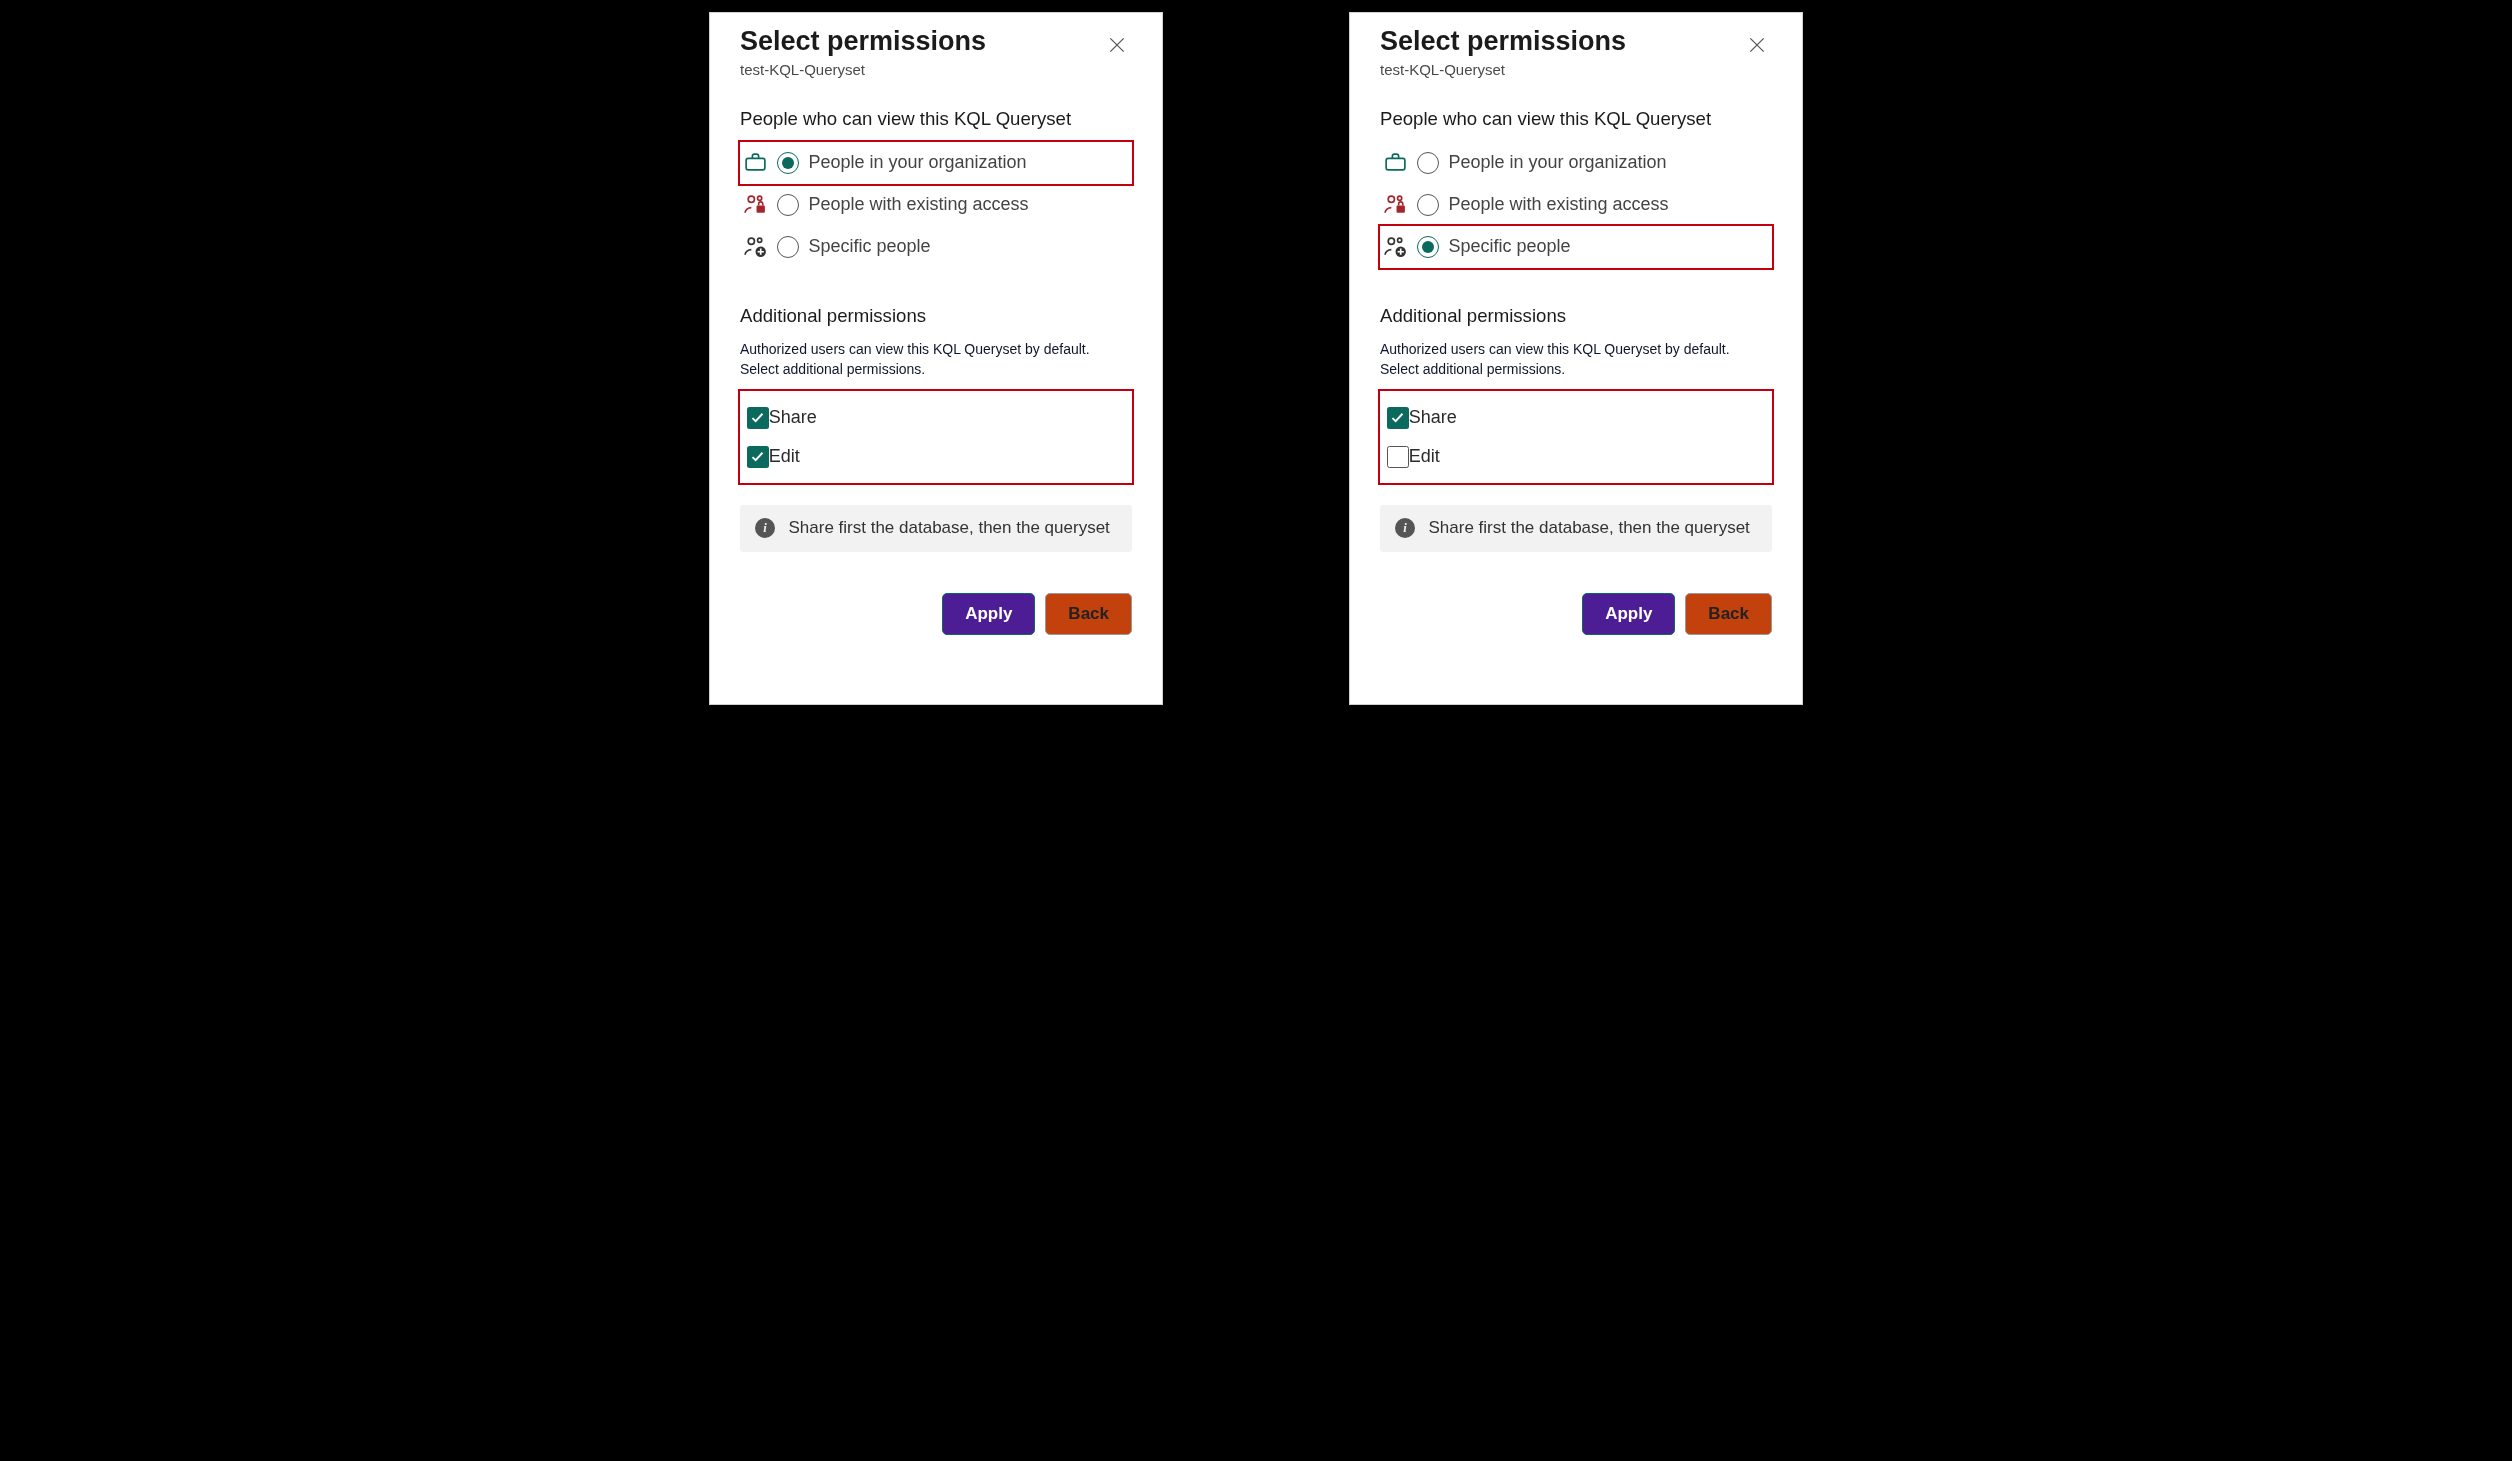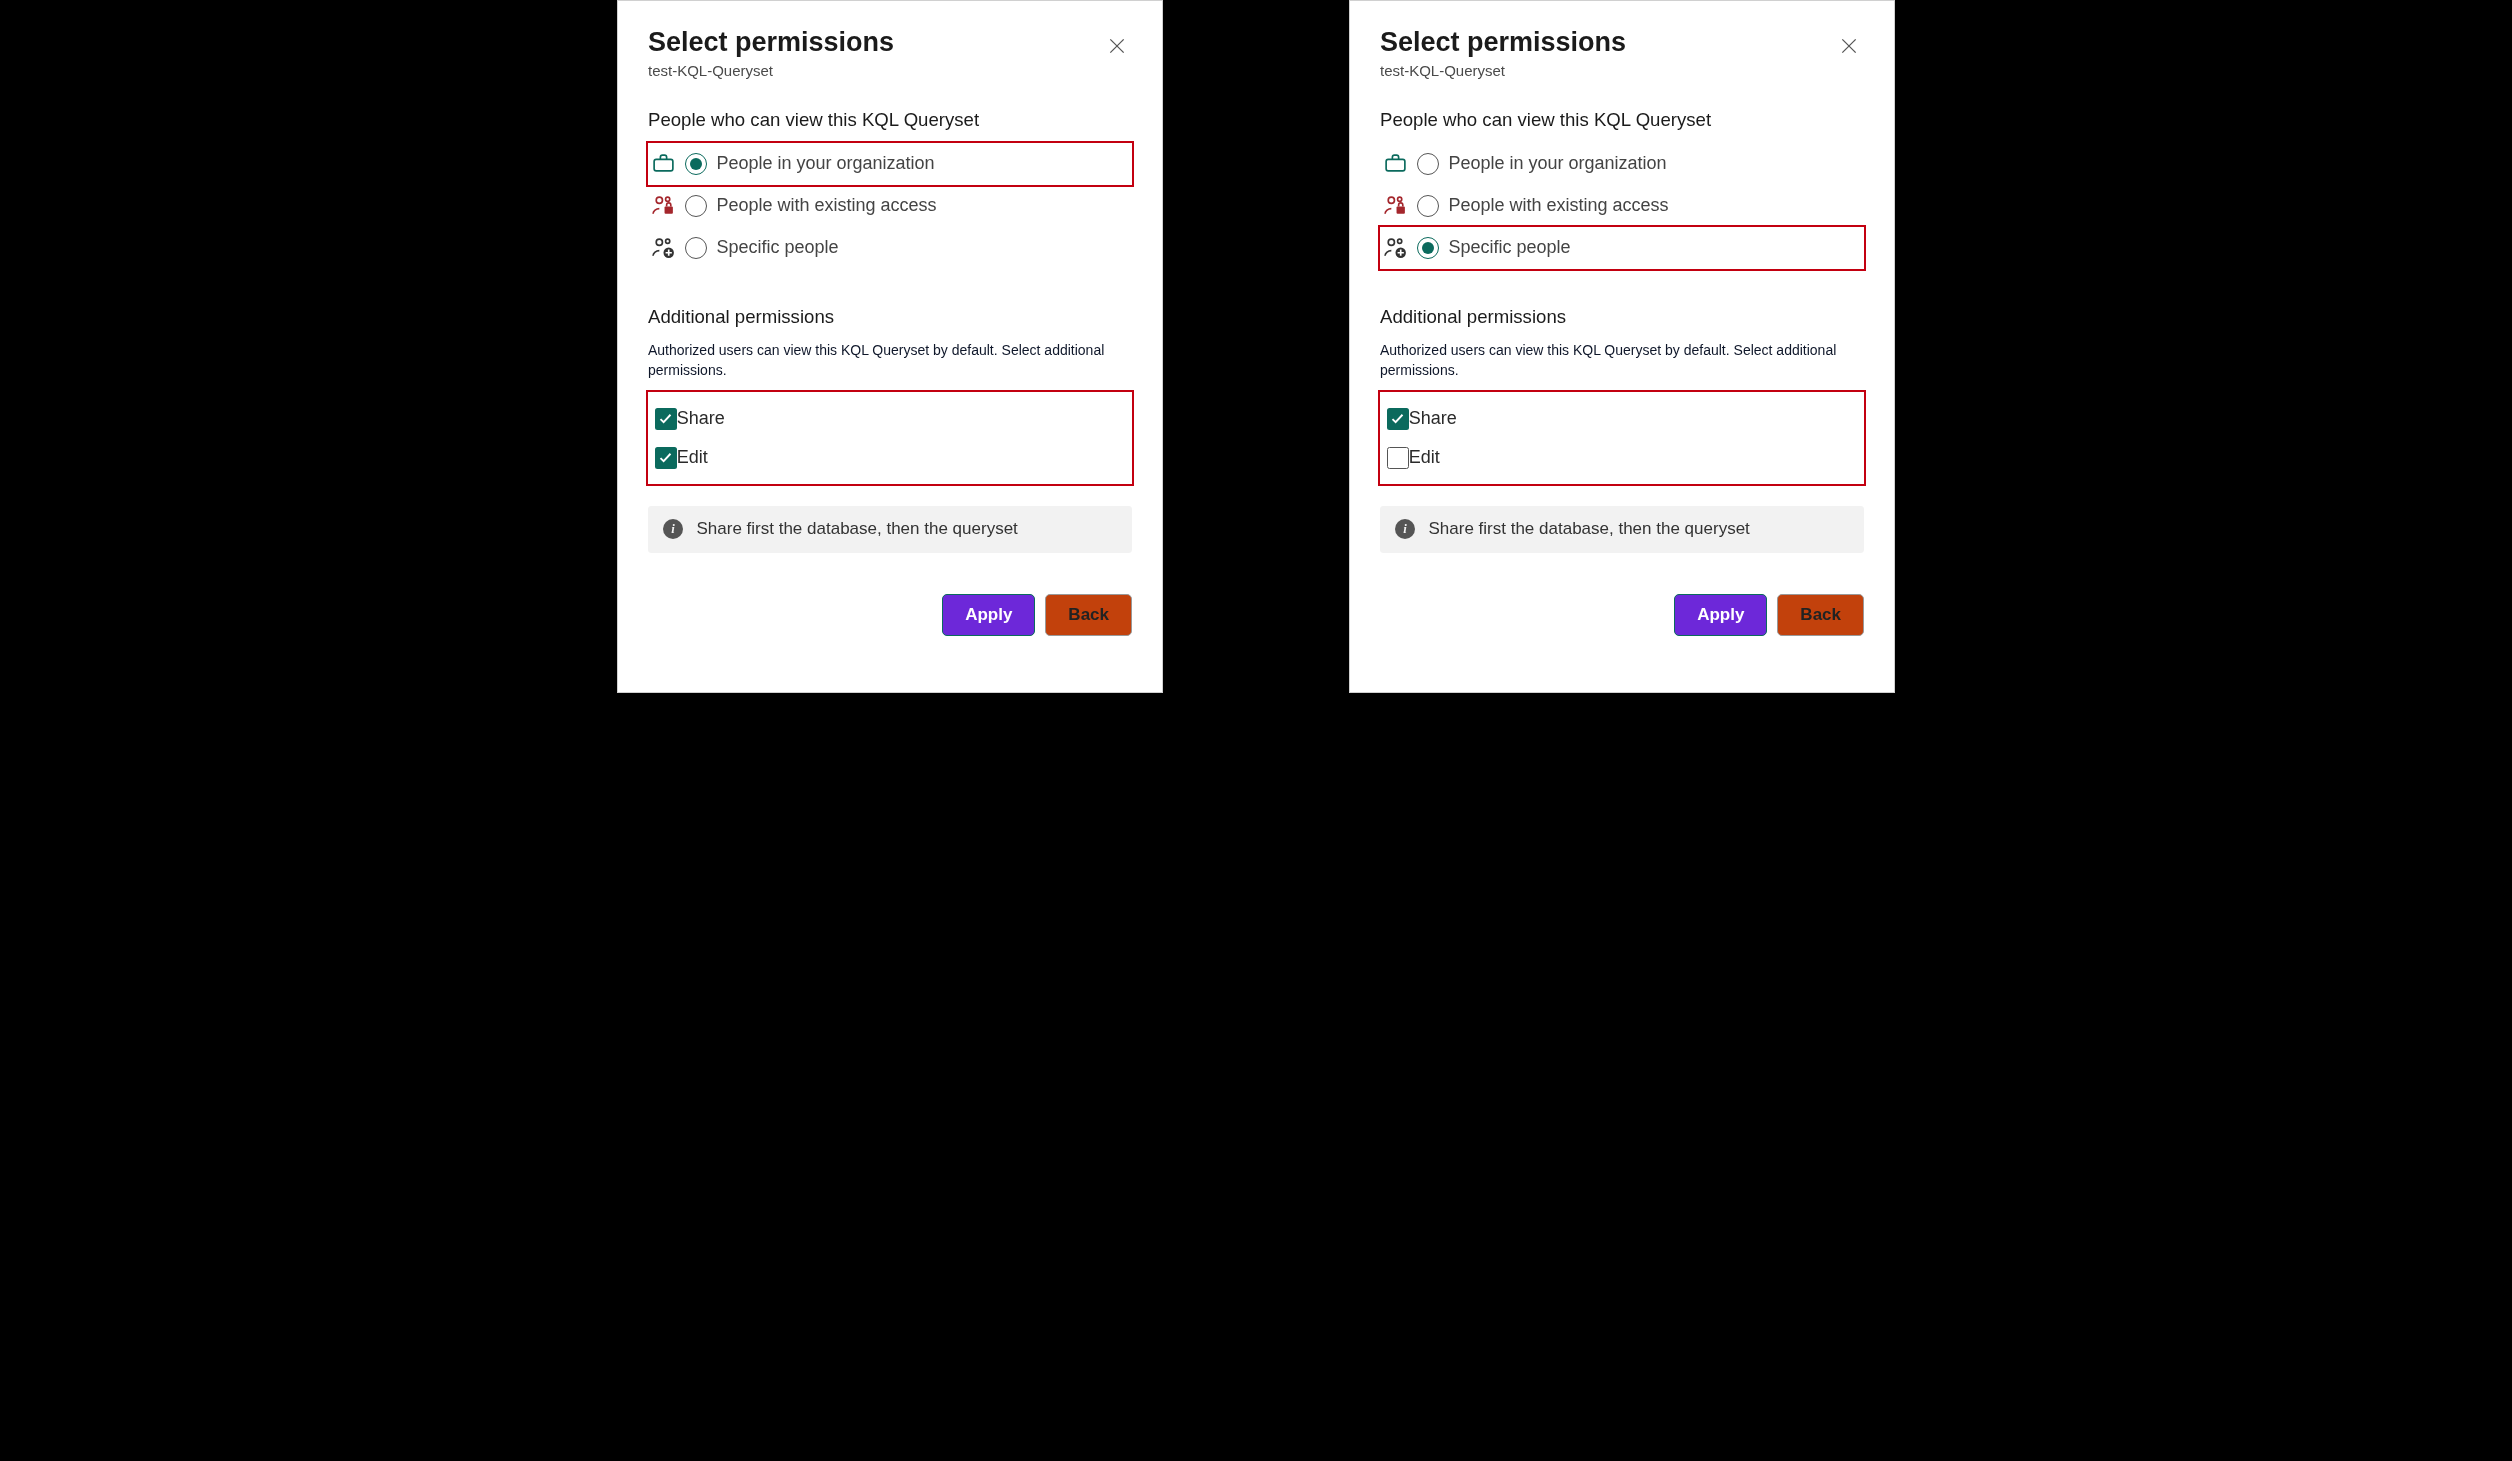--- a/index.html
+++ b/index.html
@@ -12,25 +12,26 @@
     justify-content: center;
     align-items: flex-start;
   }
   .container {
     display: flex;
     gap: 0;
     background: #000;
   }
   .panel {
     background: #fff;
-    width: 546px;
+    width: 454px;
     min-height: 693px;
-    padding: 25px 30px 25px 30px;
+    padding: 12px 30px 25px 30px;
     border: 0.8px solid #d0d0d0;
     position: relative;
+    margin-top: 12px;
   }
   .panel + .panel { margin-left: 186px; }
   .panel-header {
     display: flex;
     justify-content: space-between;
     align-items: flex-start;
   }
   .title {
     font-size: 27px;
     font-weight: 600;
@@ -169,21 +170,21 @@
     margin-top: 41px;
   }
   .btn {
     font-size: 17px;
     font-weight: 600;
     padding: 10px 22px;
     border-radius: 5px;
     cursor: pointer;
   }
   .btn-primary {
-    background: #6d28d9;
+    background: #4c1d95;
     border: 0.8px solid #0b6a5d;
     color: #fff;
   }
   .btn-secondary {
     background: #c2410c;
     border: 0.8px solid #999;
     color: #222;
   }
 </style>
 </head>

